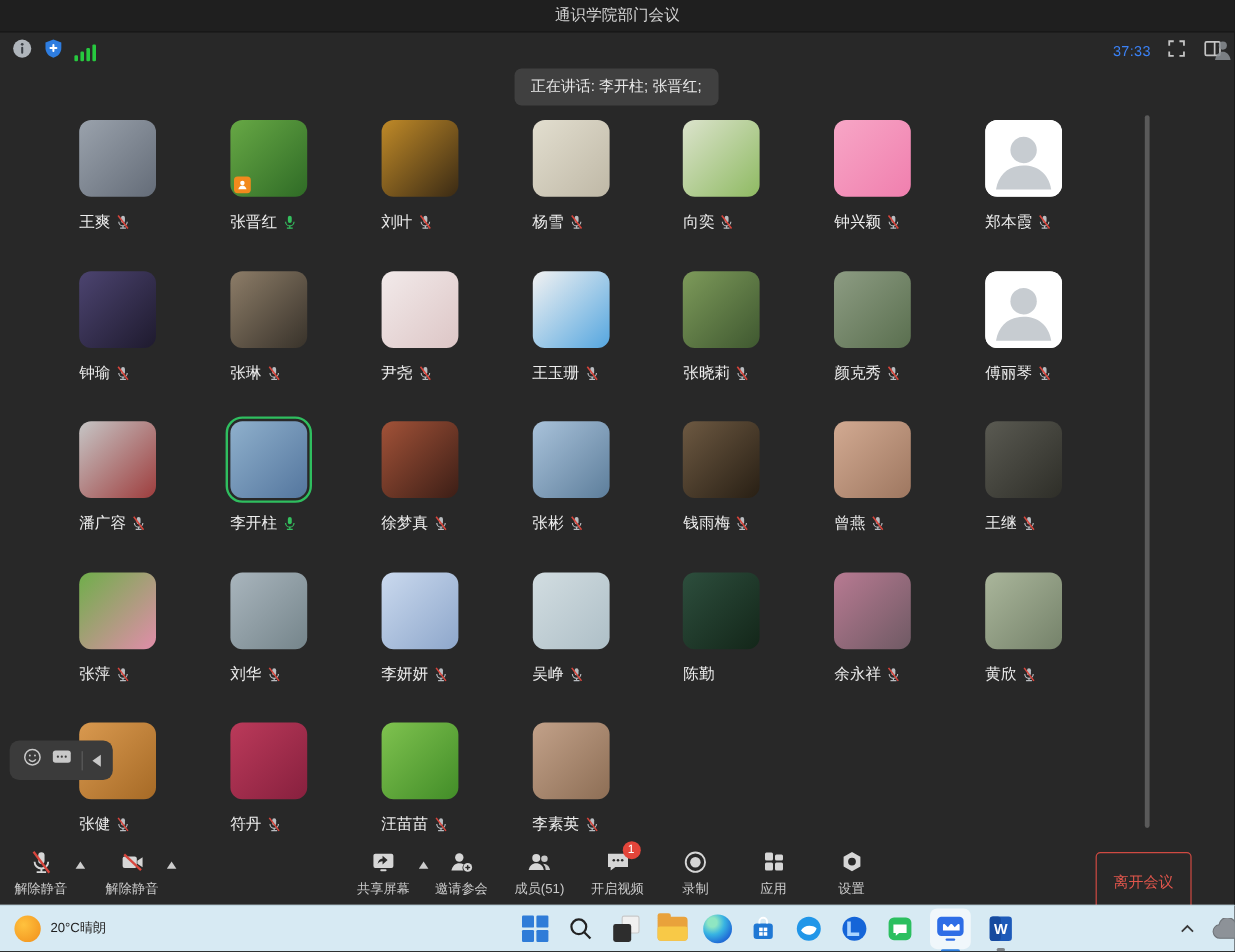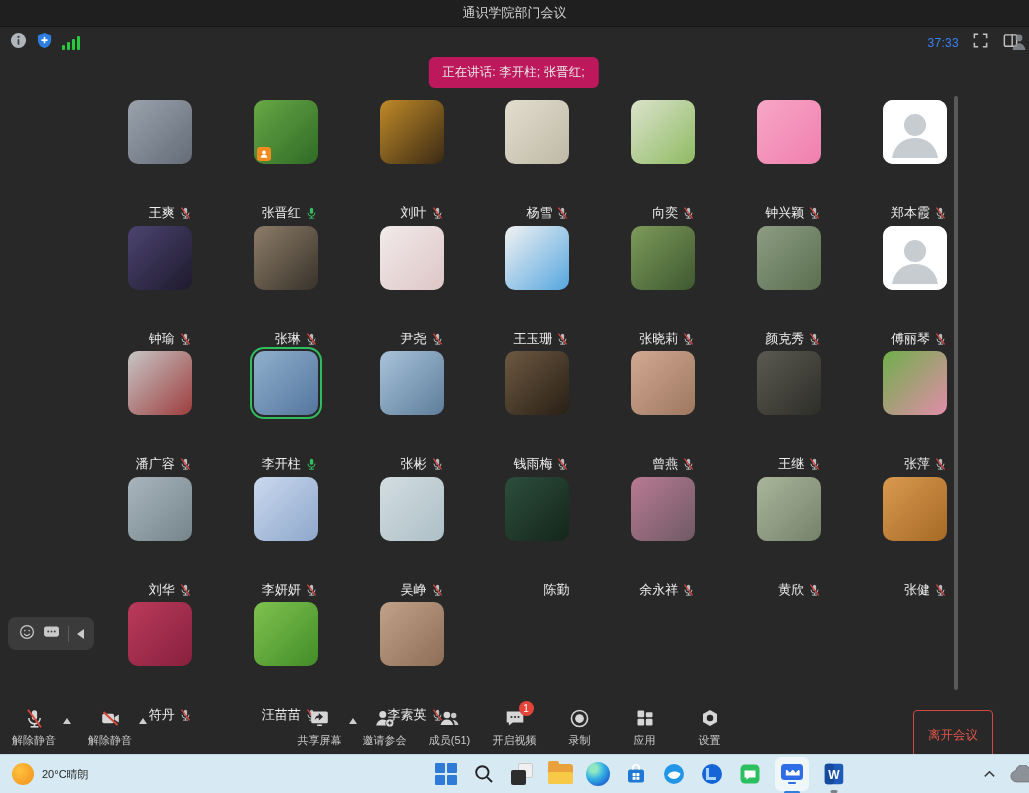--- a/index.html
+++ b/index.html
@@ -16,25 +16,25 @@
   .st-left{position:absolute;left:0;top:0;display:flex;align-items:center;gap:9px;}
   .st-right{position:absolute;right:10px;top:0;display:flex;align-items:center;gap:13px;}
   .timer{color:#3b82f6;font-size:12px;letter-spacing:.3px;}
   .sigbars{display:flex;align-items:flex-end;gap:2px;height:15px;}
   .sigbars i{display:block;width:3px;background:#27c93f;border-radius:1px;}
   .sigbars i:nth-child(1){height:5px}.sigbars i:nth-child(2){height:8px}
   .sigbars i:nth-child(3){height:11px}.sigbars i:nth-child(4){height:14px}
   .edge-cut{position:absolute;right:-8px;top:1px;opacity:.85;}
 
   
-  .banner{position:absolute;top:57px;left:50%;transform:translateX(-50.6%);background:#be185d;border-radius:6px;padding:7px 14px;color:#e8e8e8;font-size:12.5px;white-space:nowrap;}
+  .banner{position:absolute;top:57px;left:50%;transform:translateX(-50.6%);background:#404040;border-radius:6px;padding:7px 14px;color:#e8e8e8;font-size:12.5px;white-space:nowrap;}
 
   
   .grid{position:absolute;top:100px;left:66px;width:881px;display:grid;grid-template-columns:repeat(7,1fr);grid-template-rows:repeat(5,125.6px);}
-  .cell{display:flex;flex-direction:column;align-items:flex-end;gap:28px;}
+  .cell{display:flex;flex-direction:column;align-items:flex-start;}
   .avatar{width:64px;height:64px;border-radius:10px;position:relative;flex:none;background:#555;}
   .cell.selected .avatar{outline:2px solid #2fbe5f;outline-offset:2px;}
   .avatar.default{background:#ffffff;overflow:hidden;display:flex;align-items:flex-end;justify-content:center;}
   .hbadge{position:absolute;left:3px;bottom:3px;width:14px;height:14px;border-radius:3px;background:#f28a1d;display:flex;align-items:center;justify-content:center;}
   .namerow{margin-top:12px;display:flex;align-items:center;gap:4px;}
   .pname{color:#ededed;font-size:13px;white-space:nowrap;}
   .mic{display:flex;align-items:center;}
 
   
   .vscroll{position:absolute;left:954px;top:96px;width:4px;height:594px;background:#5a5a5a;border-radius:2px;}
@@ -392,20 +392,35 @@
             <svg width="13" height="14" viewBox="0 0 24 24">
               <rect x="9" y="2.5" width="6" height="11" rx="3" fill="#34c05e"></rect>
               <path d="M5.5 11.5a6.5 6.5 0 0 0 13 0" fill="none" stroke="#34c05e" stroke-width="1.8"></path>
               <line x1="12" y1="18" x2="12" y2="21.5" stroke="#34c05e" stroke-width="1.8"></line>
               <line x1="7.5" y1="21.5" x2="16.5" y2="21.5" stroke="#34c05e" stroke-width="1.8"></line>
             </svg>
           </span>
         </div>
       </div>
       <div class="cell">
+        <div class="avatar" style="background: linear-gradient(135deg, rgb(162, 82, 56), rgb(60, 30, 22));"></div>
+        <div class="namerow">
+          <span class="pname">徐梦真</span>
+          <span class="mic">
+            <svg width="13" height="14" viewBox="0 0 24 24">
+              <rect x="9" y="2.5" width="6" height="11" rx="3" fill="#b9bdc1"></rect>
+              <path d="M5.5 11.5a6.5 6.5 0 0 0 13 0" fill="none" stroke="#b9bdc1" stroke-width="1.8"></path>
+              <line x1="12" y1="18" x2="12" y2="21.5" stroke="#b9bdc1" stroke-width="1.8"></line>
+              <line x1="7.5" y1="21.5" x2="16.5" y2="21.5" stroke="#b9bdc1" stroke-width="1.8"></line>
+              <line x1="4.5" y1="2" x2="19.5" y2="22" stroke="#d8453c" stroke-width="2.4"></line>
+            </svg>
+          </span>
+        </div>
+      </div>
+      <div class="cell">
         <div class="avatar" style="background: linear-gradient(135deg, rgb(169, 194, 218), rgb(93, 126, 155));"></div>
         <div class="namerow">
           <span class="pname">张彬</span>
           <span class="mic">
             <svg width="13" height="14" viewBox="0 0 24 24">
               <rect x="9" y="2.5" width="6" height="11" rx="3" fill="#b9bdc1"></rect>
               <path d="M5.5 11.5a6.5 6.5 0 0 0 13 0" fill="none" stroke="#b9bdc1" stroke-width="1.8"></path>
               <line x1="12" y1="18" x2="12" y2="21.5" stroke="#b9bdc1" stroke-width="1.8"></line>
               <line x1="7.5" y1="21.5" x2="16.5" y2="21.5" stroke="#b9bdc1" stroke-width="1.8"></line>
               <line x1="4.5" y1="2" x2="19.5" y2="22" stroke="#d8453c" stroke-width="2.4"></line>

